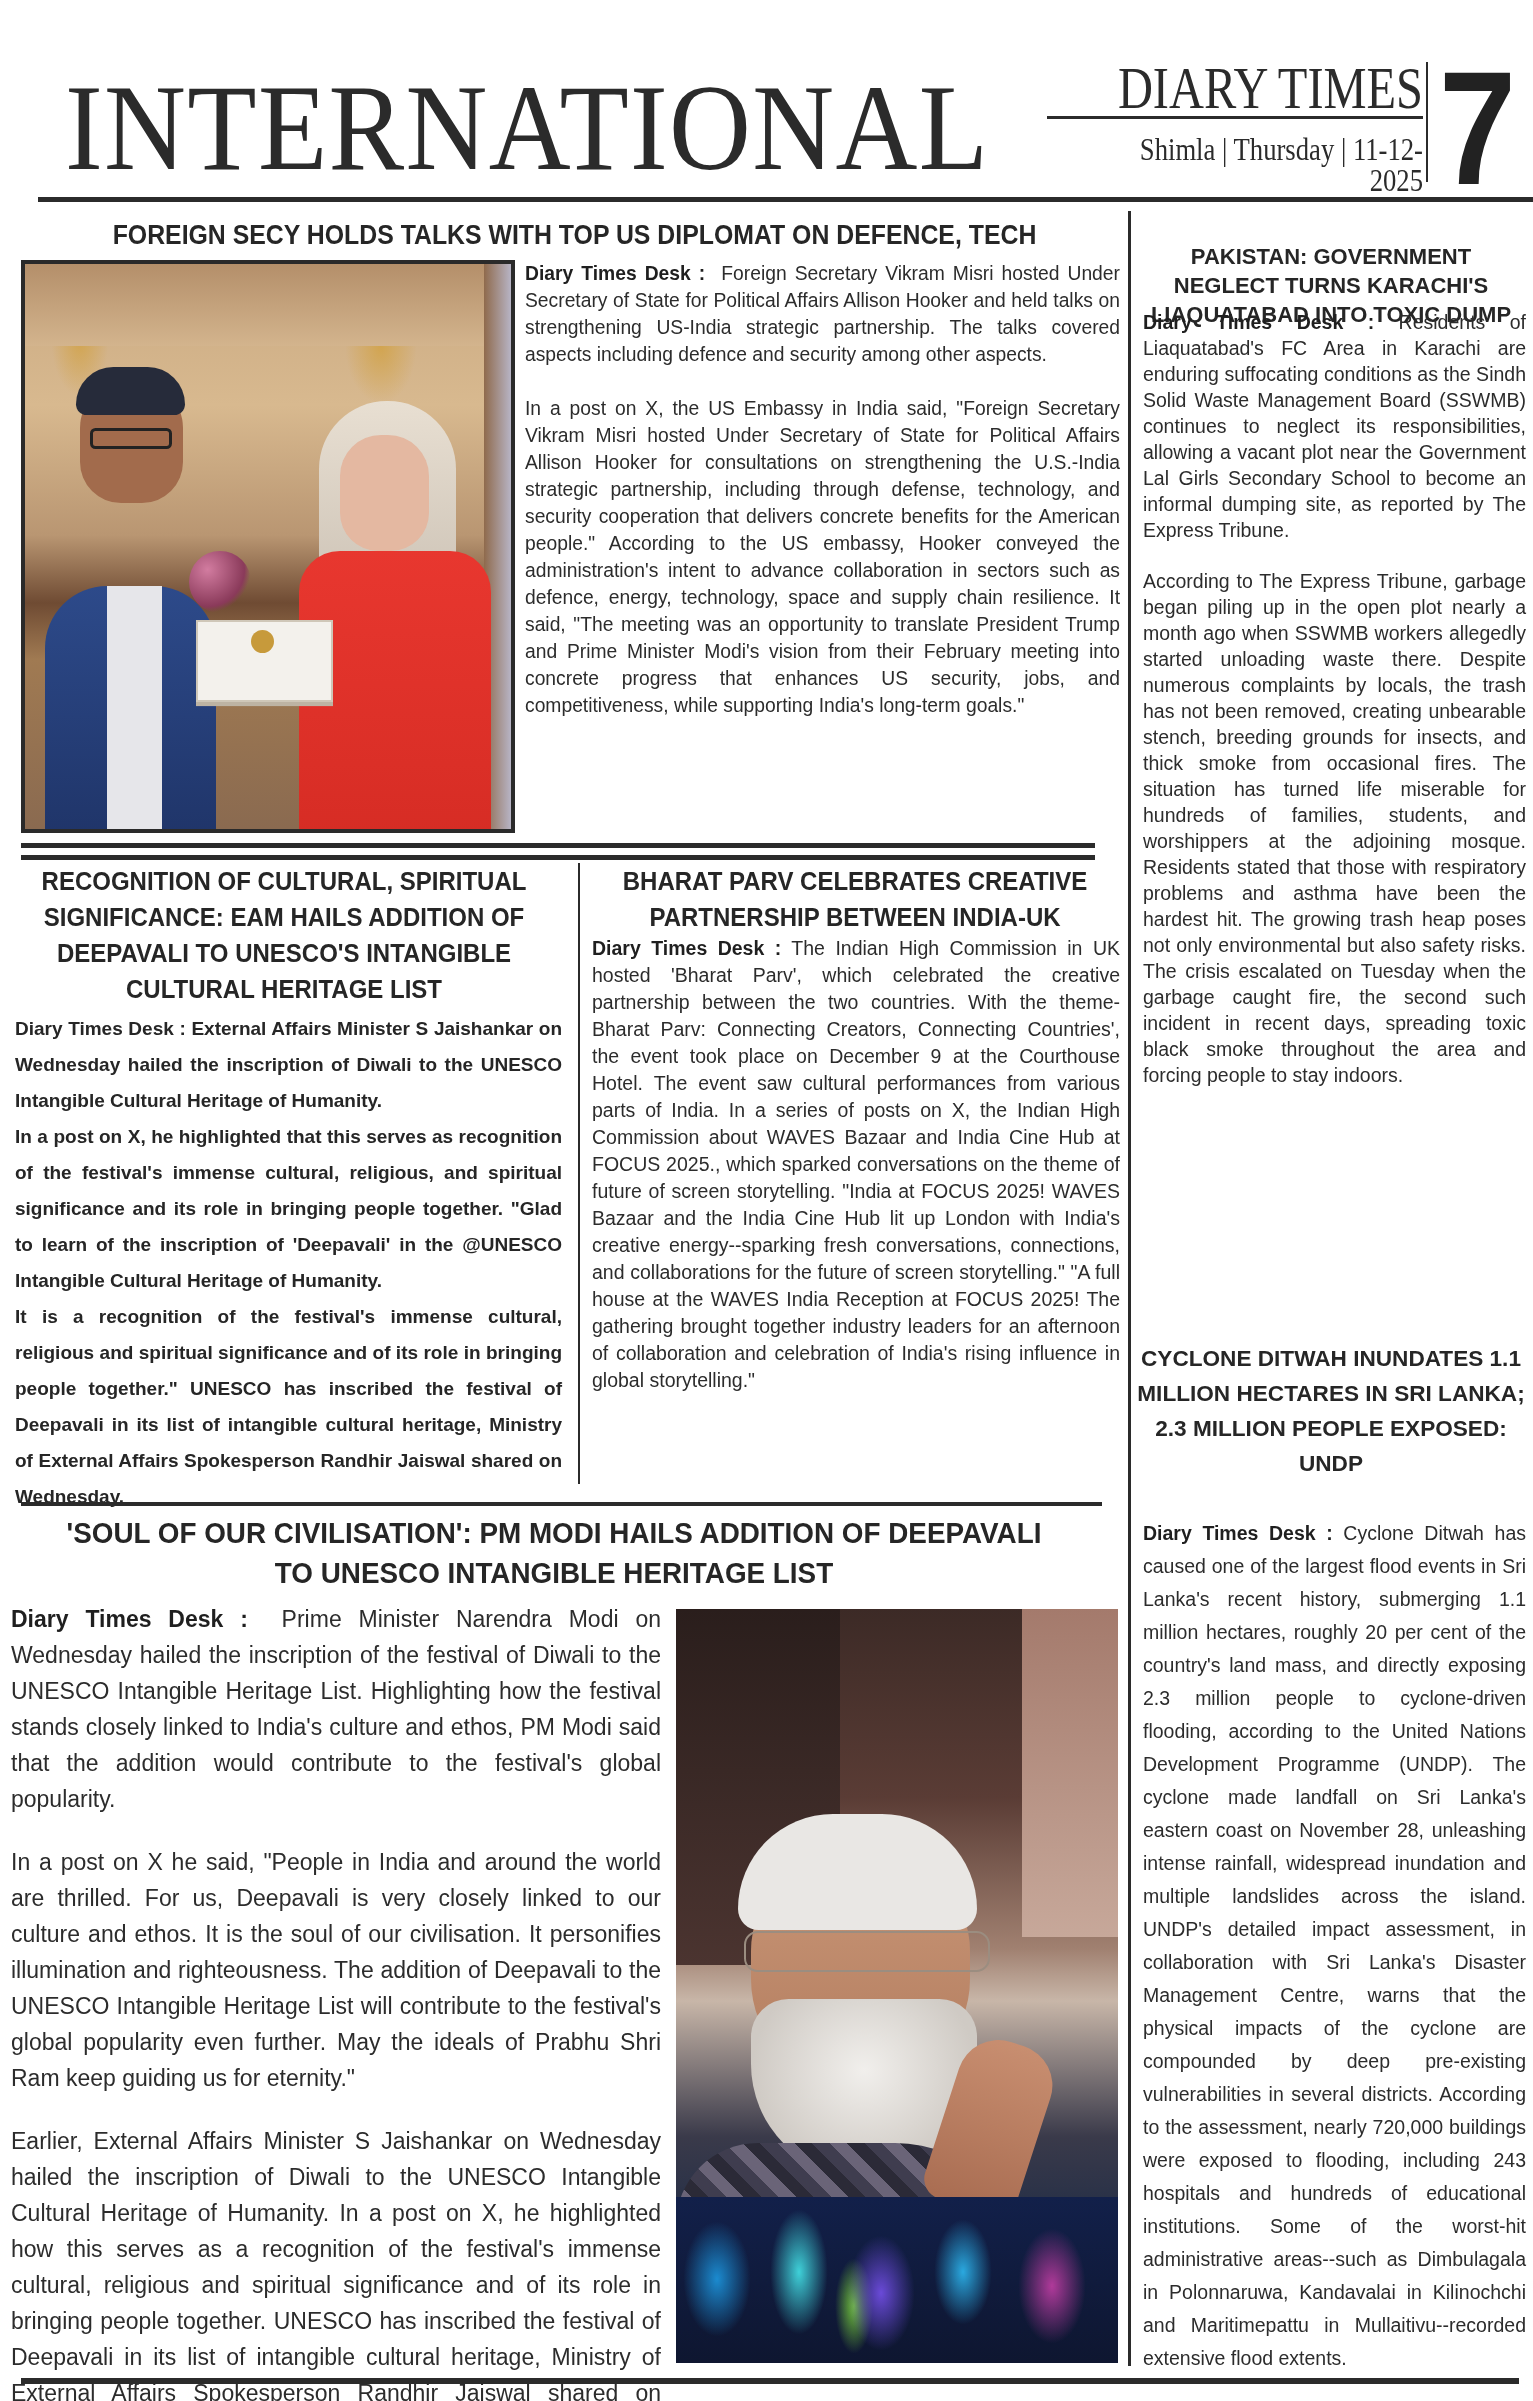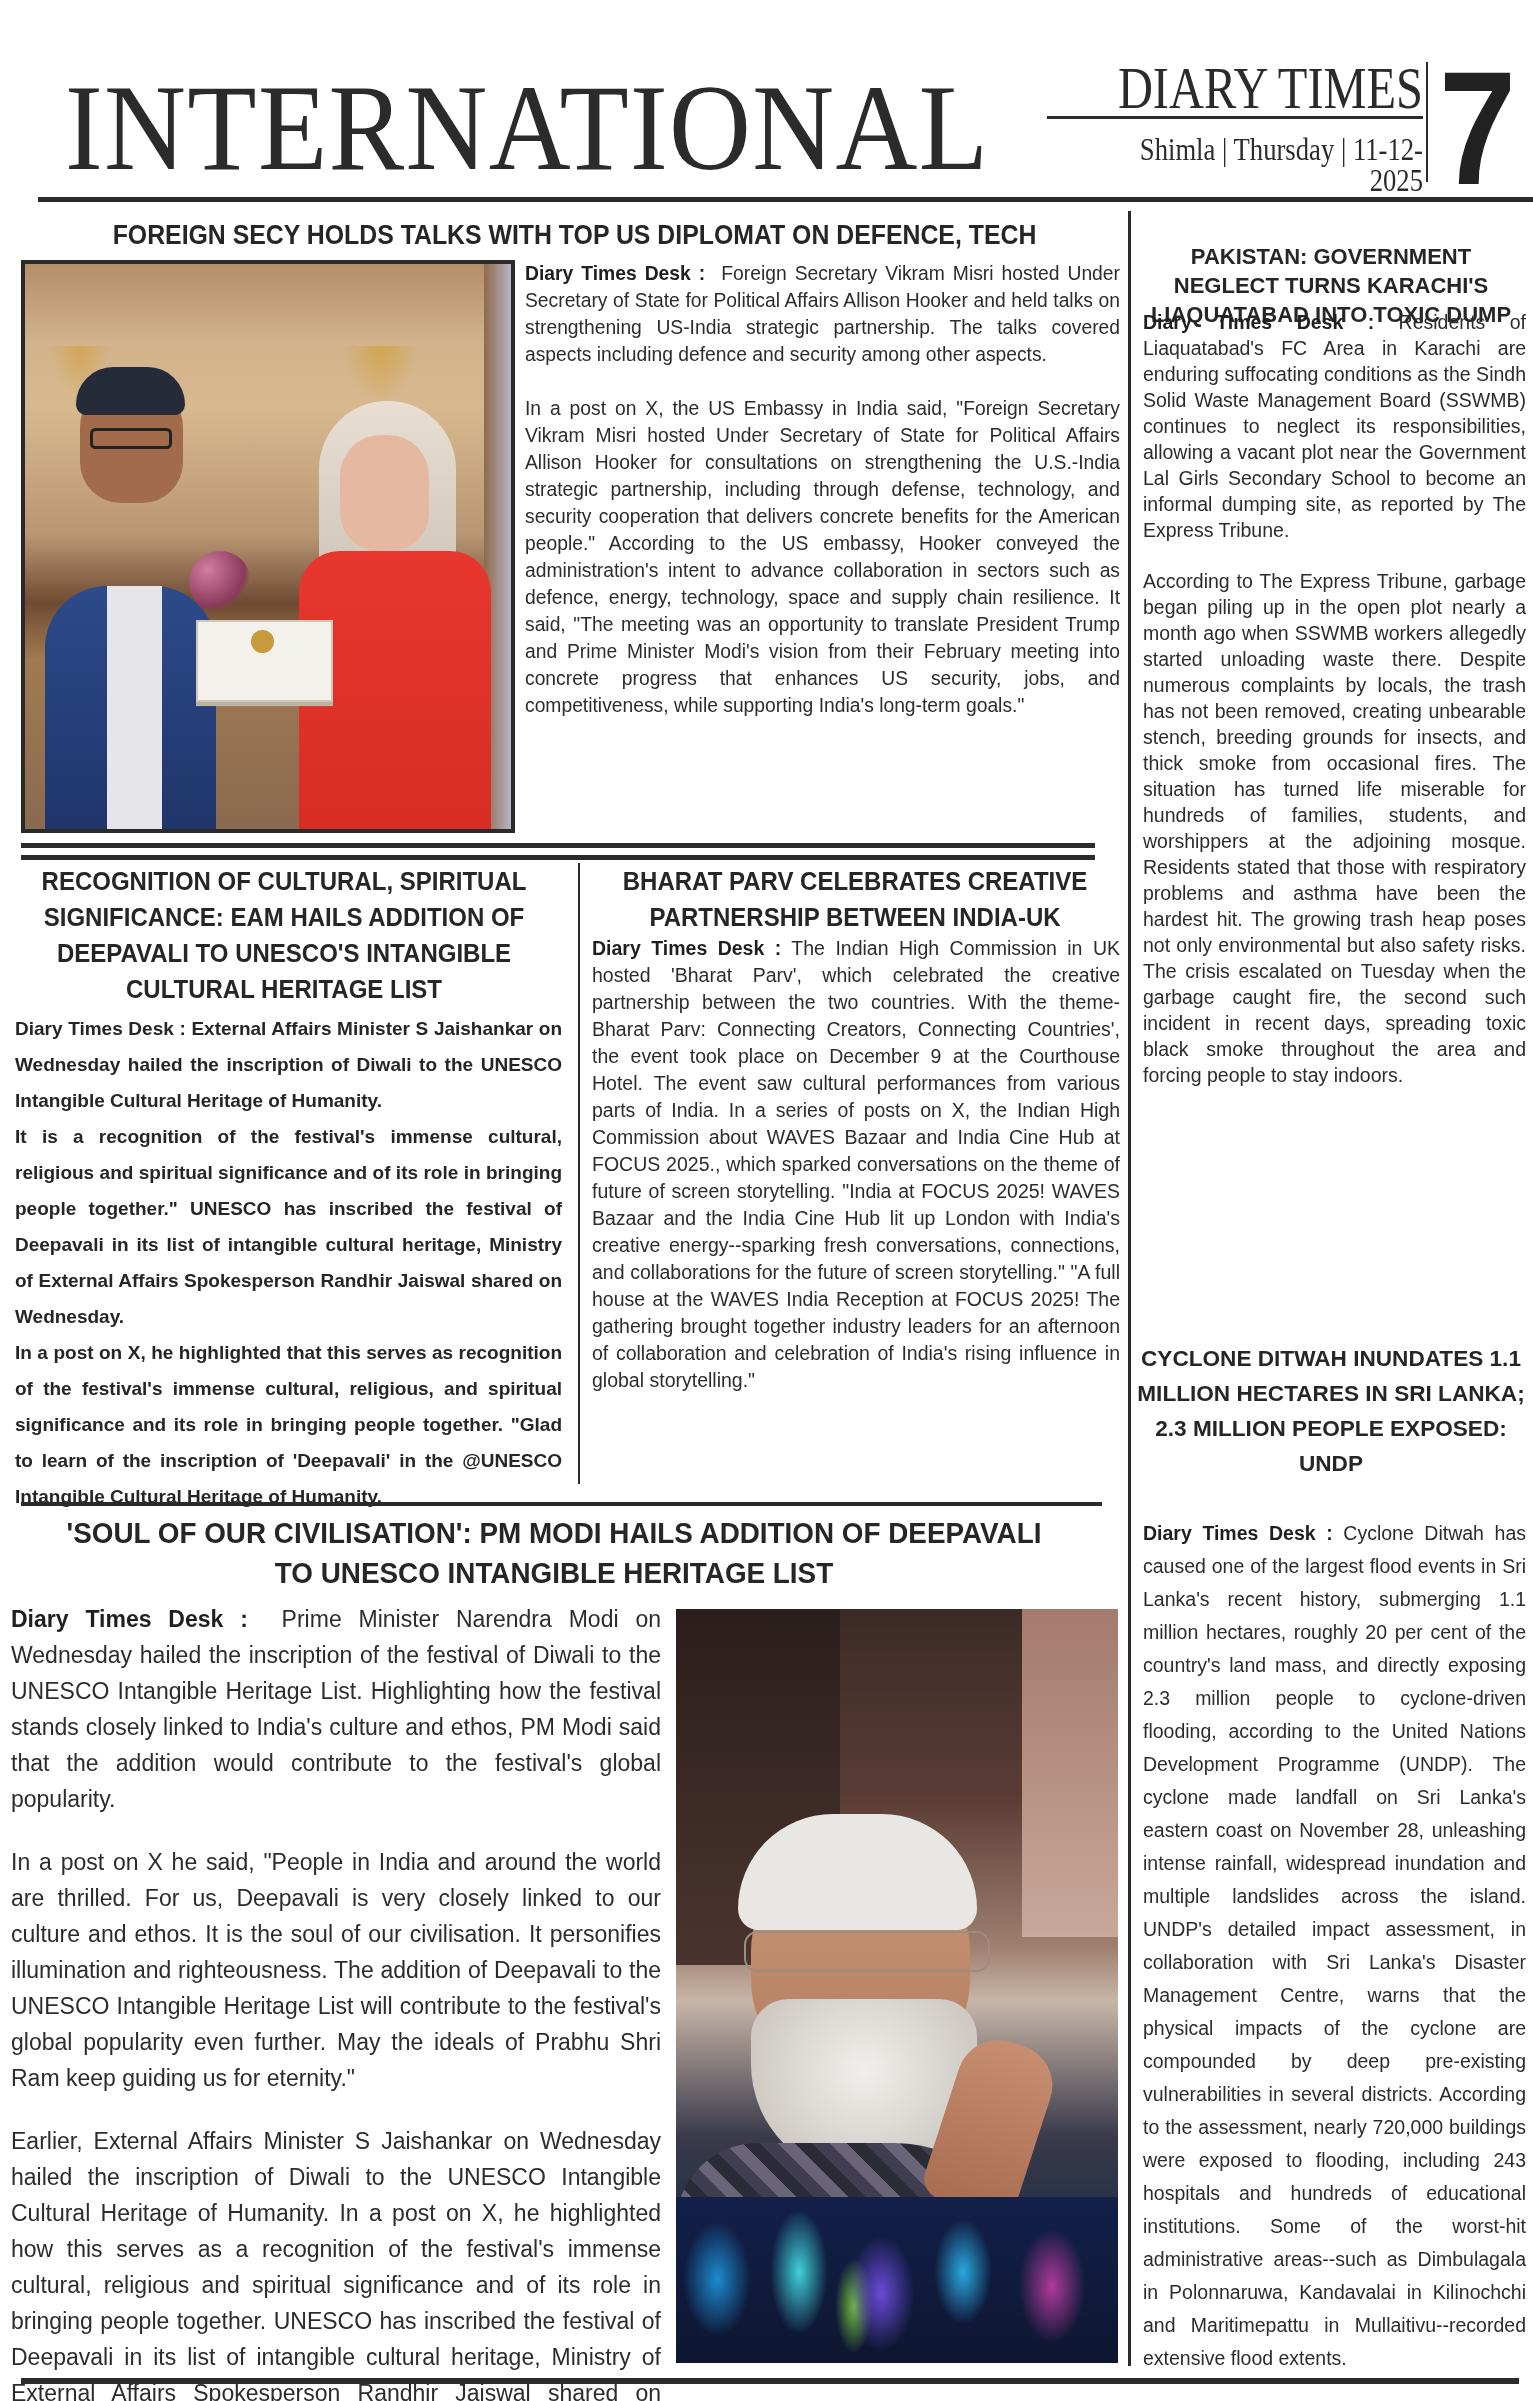--- a/index.html
+++ b/index.html
@@ -163,22 +163,22 @@
   </div>
 </article>
 
 <div class="hrule dbl-rule-1"></div>
 <div class="hrule dbl-rule-2"></div>
 
 <article>
   <h2 class="headline s2-headline">RECOGNITION OF CULTURAL, SPIRITUAL SIGNIFICANCE: EAM HAILS ADDITION OF DEEPAVALI TO UNESCO'S INTANGIBLE CULTURAL HERITAGE LIST</h2>
   <div class="body-text s2-body">
     <p><span>Diary Times Desk :</span> <span>External Affairs Minister S Jaishankar on Wednesday hailed the inscription of Diwali to the UNESCO Intangible Cultural Heritage of Humanity.</span></p>
+    <p>In a post on X, he highlighted that this serves as recognition of the festival's immense cultural, religious, and spiritual significance and its role in bringing people together. "Glad to learn of the inscription of 'Deepavali' in the @UNESCO Intangible Cultural Heritage of Humanity.</p>
     <p>It is a recognition of the festival's immense cultural, religious and spiritual significance and of its role in bringing people together." UNESCO has inscribed the festival of Deepavali in its list of intangible cultural heritage, Ministry of External Affairs Spokesperson Randhir Jaiswal shared on Wednesday.</p>
-    <p>In a post on X, he highlighted that this serves as recognition of the festival's immense cultural, religious, and spiritual significance and its role in bringing people together. "Glad to learn of the inscription of 'Deepavali' in the @UNESCO Intangible Cultural Heritage of Humanity.</p>
   </div>
 </article>
 
 <div class="col-divider s2-divider"></div>
 
 <article>
   <h2 class="headline s3-headline">BHARAT PARV CELEBRATES CREATIVE PARTNERSHIP BETWEEN INDIA-UK</h2>
   <div class="body-text s3-body">
     <p><span class="desk">Diary Times Desk :</span> <span>The Indian High Commission in UK hosted 'Bharat Parv', which celebrated the creative partnership between the two countries. With the theme- Bharat Parv: Connecting Creators, Connecting Countries', the event took place on December 9 at the Courthouse Hotel. The event saw cultural performances from various parts of India. In a series of posts on X, the Indian High Commission about WAVES Bazaar and India Cine Hub at FOCUS 2025., which sparked conversations on the theme of future of screen storytelling. "India at FOCUS 2025! WAVES Bazaar and the India Cine Hub lit up London with India's creative energy--sparking fresh conversations, connections, and collaborations for the future of screen storytelling." "A full house at the WAVES India Reception at FOCUS 2025! The gathering brought together industry leaders for an afternoon of collaboration and celebration of India's rising influence in global storytelling."</span></p>
   </div>

